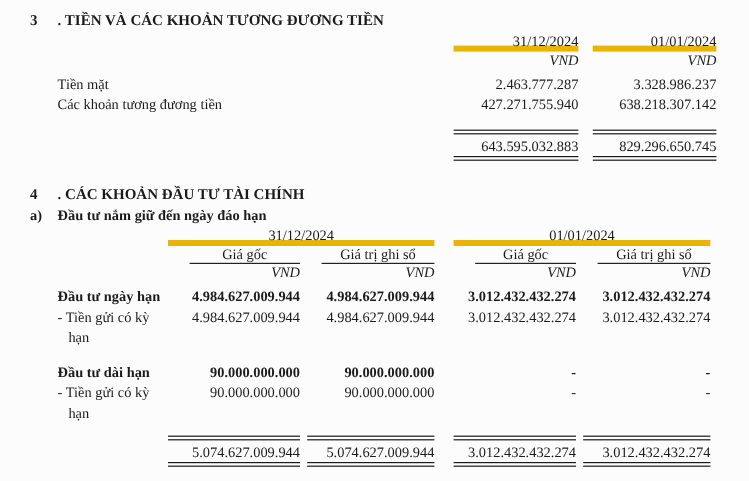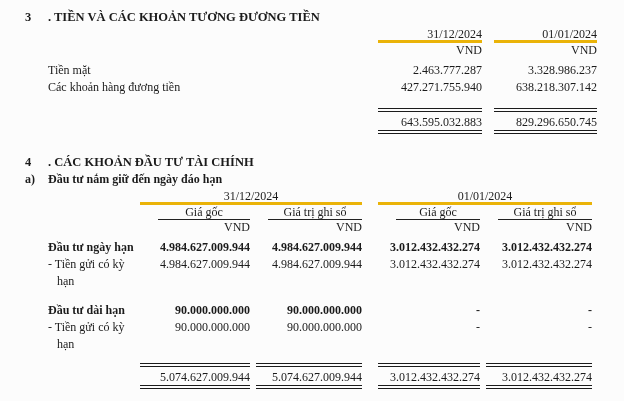--- a/index.html
+++ b/index.html
@@ -25,25 +25,25 @@
   .t4 { margin-left:23px; }
   .t4 .r { display:grid; grid-template-columns:92px 110px 112px 16px 102px 112px; }
 
   .cell { text-align:right; white-space:nowrap; }
   .lbl  { text-align:left; }
   .hang { padding-left:9px; text-indent:-9px; }
   .b { font-weight:bold; }
 
   .row-h   { height:17px; line-height:17px; }
   .row-h2  { line-height:17px; align-items:start; }
-  .date-cell { border-bottom:3px solid #eab308; height:17px; line-height:16px; }
+  .date-cell { border-bottom:5px solid #eab308; height:17px; line-height:16px; }
   .t3 .date-cell { text-align:right; }
   .t4 .date-cell { text-align:center; }
   .subhdr-cell { border-bottom:1px solid #222; margin-left:18px; height:15px; line-height:14px; text-align:center; }
-  .unit-row { height:16px; line-height:15px; margin-bottom:3px; }
+  .unit-row { height:16px; line-height:15px; margin-bottom:3px;font-style:italic; }
   .total-row { margin-top:2px; }
   .total-cell {
     border-top:4px double #1b1b1b;
     border-bottom:4px double #1b1b1b;
     font-weight:normal;
     height:26px; line-height:20px;
   }
   .sp10 { height:10px; } .sp12 { height:12px; } .sp20 { height:20px; } .sp8 { height:8px; }
 </style>
 </head>
@@ -69,21 +69,21 @@
       <div></div>
       <div class="cell">VND</div>
     </div>
     <div class="r row-h">
       <div class="lbl">Tiền mặt</div>
       <div class="cell">2.463.777.287</div>
       <div></div>
       <div class="cell">3.328.986.237</div>
     </div>
     <div class="r row-h">
-      <div class="lbl">Các khoản hàng đương tiền</div>
+      <div class="lbl">Các khoản tương đương tiền</div>
       <div class="cell">427.271.755.940</div>
       <div></div>
       <div class="cell">638.218.307.142</div>
     </div>
     <div class="sp10"></div>
     <div class="r total-row">
       <div class="lbl"></div>
       <div class="cell total-cell">643.595.032.883</div>
       <div></div>
       <div class="cell total-cell">829.296.650.745</div>

